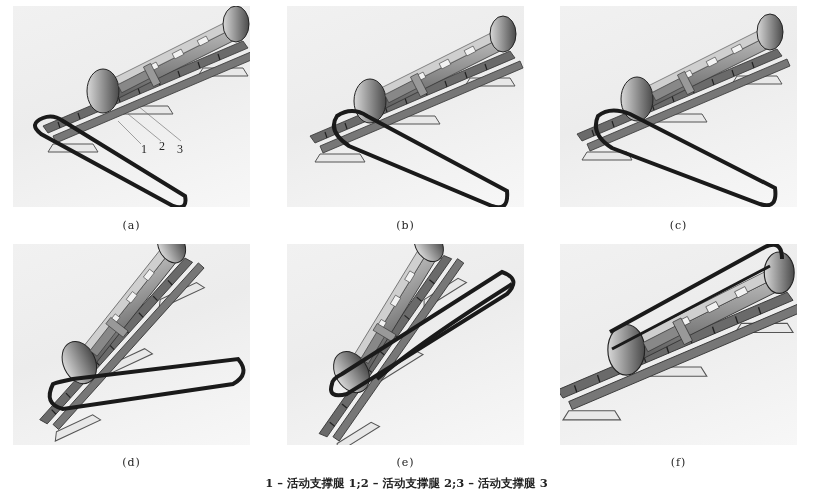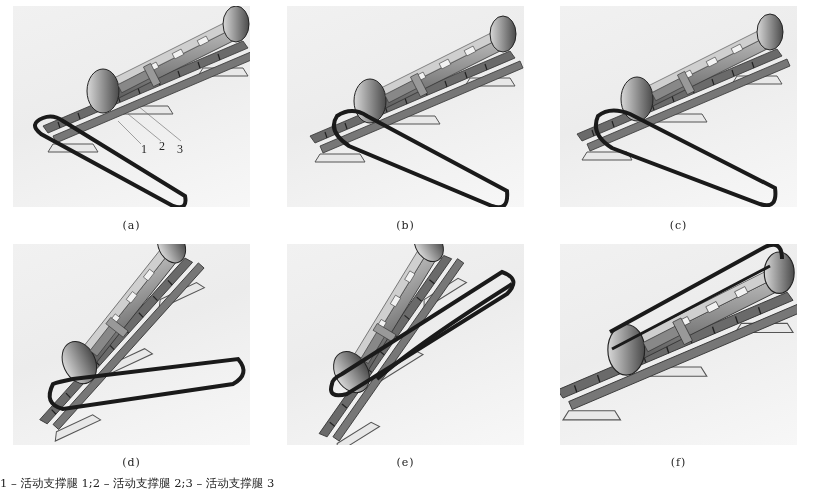--- a/index.html
+++ b/index.html
@@ -2,21 +2,21 @@
 <html><head>
 <meta charset="utf-8">
 <style>
   html, body { margin: 0; padding: 0; background: #ffffff; }
   body { width: 813px; height: 495px; position: relative; overflow: hidden;
          font-family: "DejaVu Serif", "Liberation Serif", serif; color: #222; }
   .panel { position: absolute; width: 237px; height: 201px; overflow: hidden;
            background: linear-gradient(160deg, #f1f1f1 0%, #ececec 45%, #f7f7f7 100%); }
   .panel svg { width: 100%; height: 100%; display: block; }
   .cap { position: absolute; width: 237px; text-align: center; font-size: 11px; letter-spacing: 1px; }
-  .main-cap { position: absolute; left: 0; top: 476px; width: 813px; text-align: left; font-size: 11.5px; }
+  .main-cap { position: absolute; left: 0; top: 476px; width: 813px; text-align: center; font-size: 11.5px; font-weight: bold; }
   .lbl { position: absolute; font-size: 12px; font-family: "Liberation Serif", serif; }
 </style>
 </head>
 <body>
 
 <svg width="0" height="0" style="position:absolute">
   <defs>
     <linearGradient id="metal" x1="0" y1="0" x2="0" y2="1">
       <stop offset="0" stop-color="#bdbdbd"></stop>
         <stop offset="1" stop-color="#5a5a5a"></stop>

